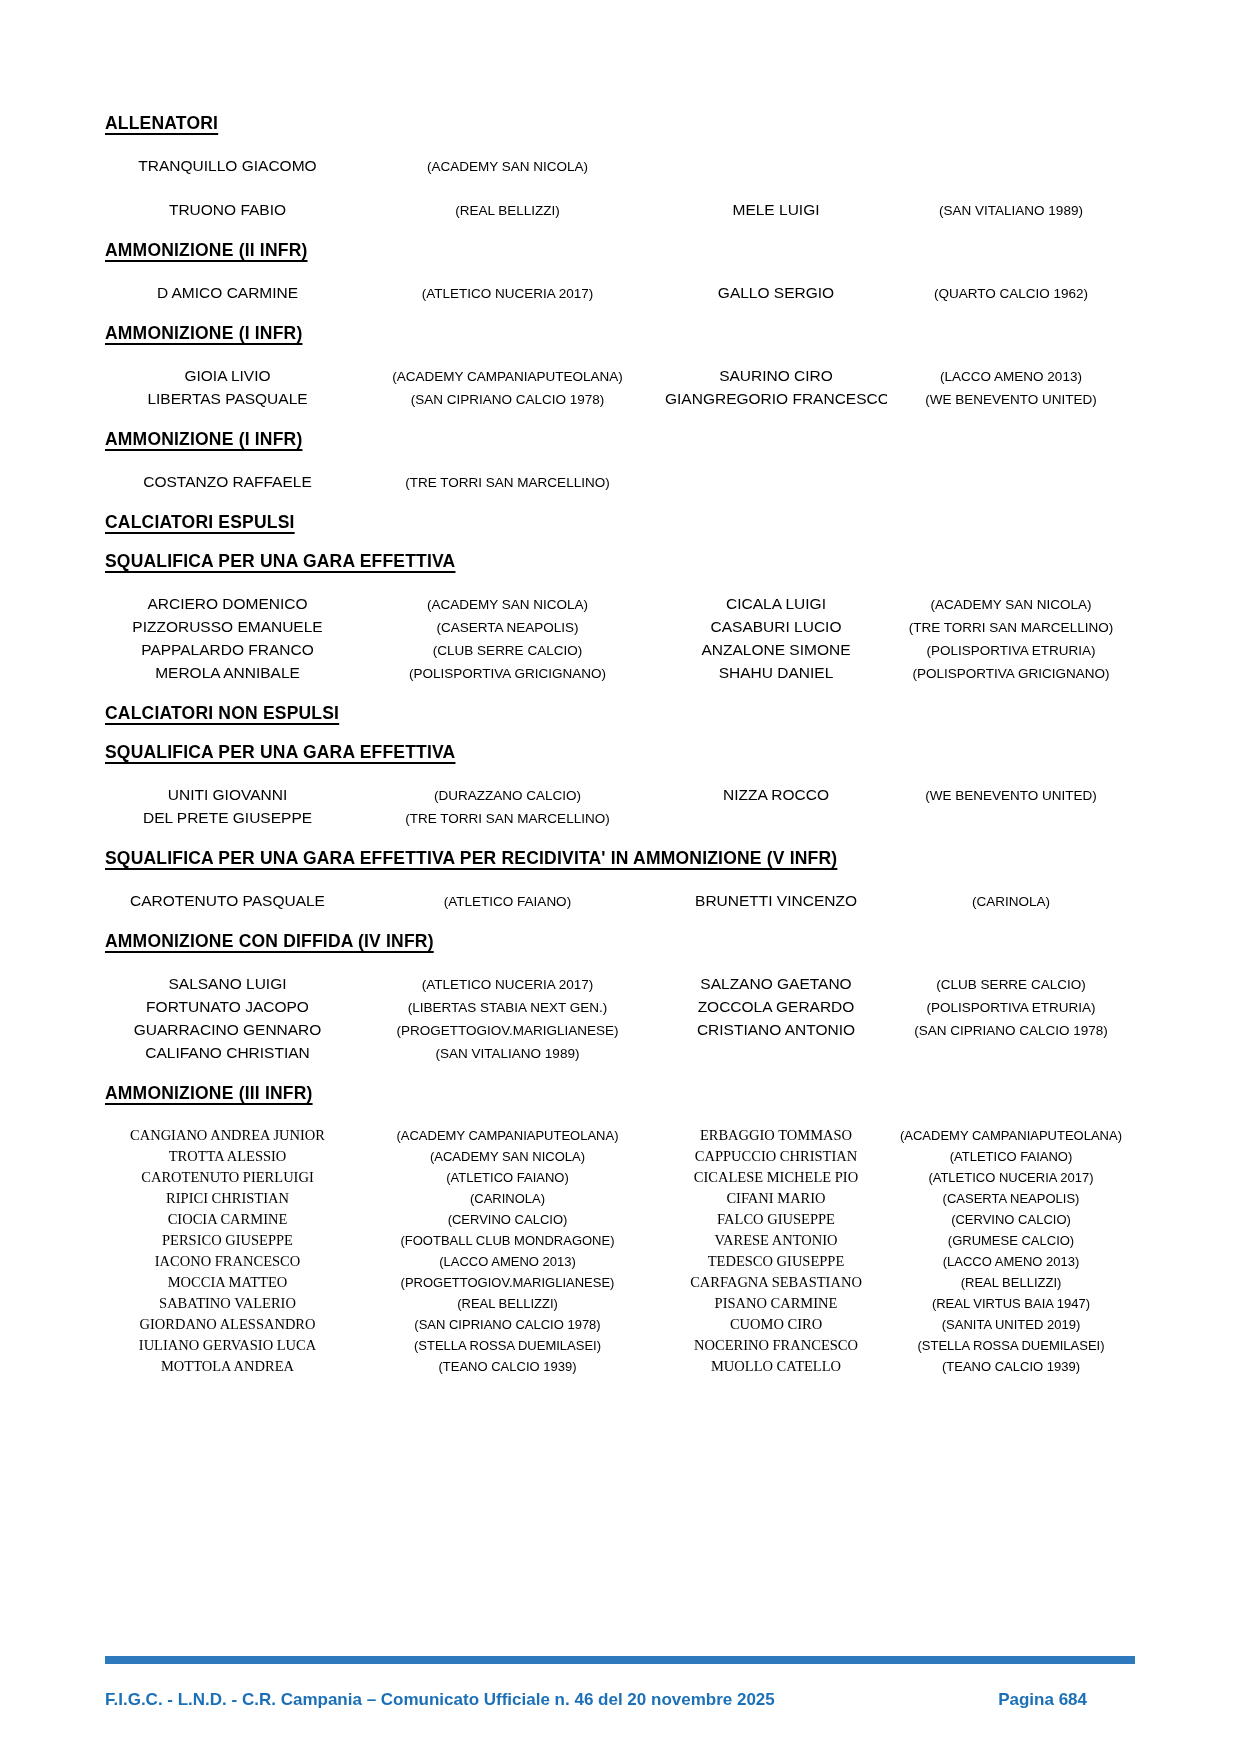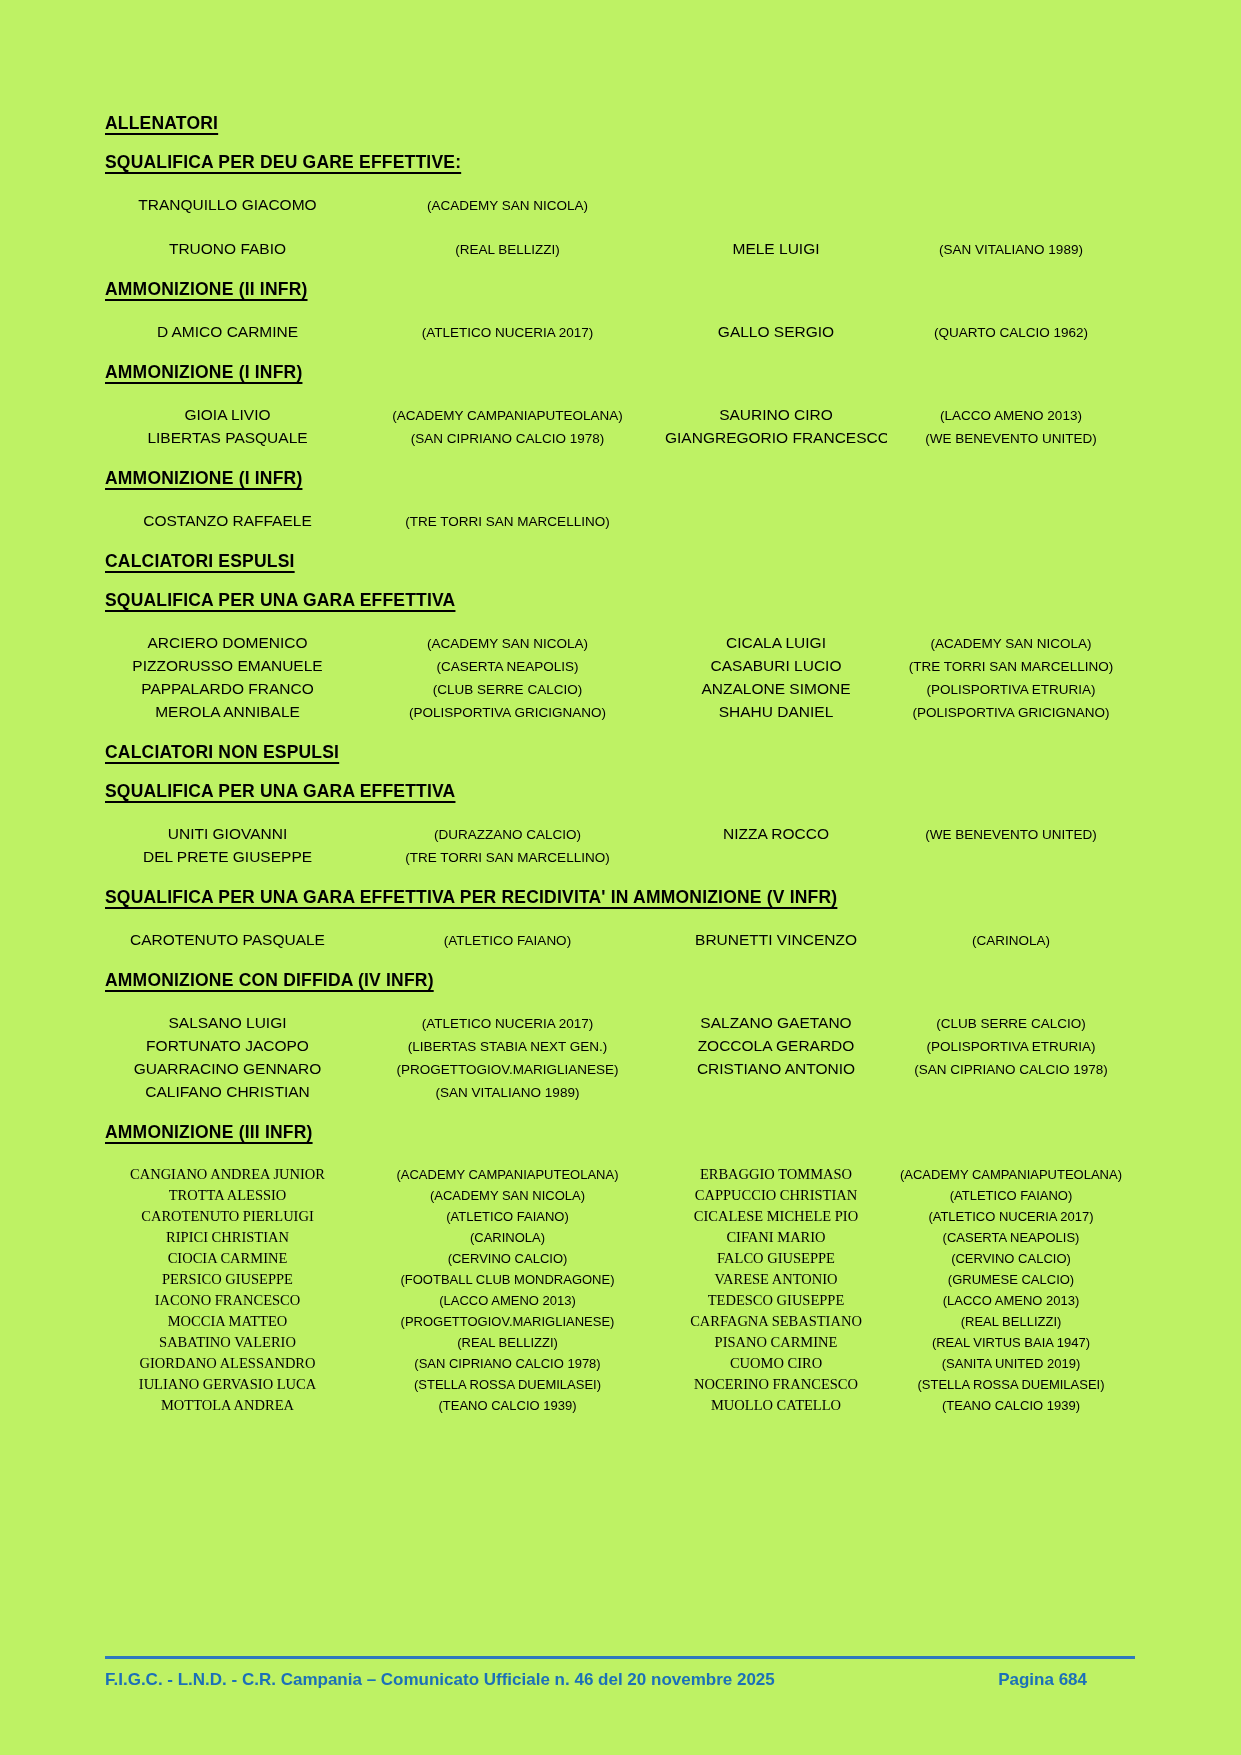--- a/index.html
+++ b/index.html
@@ -2,21 +2,21 @@
 <html><head>
 <meta charset="utf-8">
 <style>
   * { margin: 0; padding: 0; box-sizing: border-box; }
   html, body { background: #e8e8e8; }
   .page {
     position: relative;
     width: 1241px;
     height: 1755px;
     margin: 0 auto;
-    background: #bef264;
+    background: #ffffff;
     font-family: "Liberation Sans", sans-serif;
     color: #000000;
     overflow: hidden;
   }
   .content {
     padding: 112px 106px 0 105px;
   }
   .heading {
     font-size: 17.5px;
     font-weight: bold;
@@ -39,37 +39,36 @@
   .person { font-size: 15.5px; }
   .club   { font-size: 13.5px; }
   .entry-list.compact .entry-row { line-height: 21px; }
   .entry-list.compact .person { font-size: 14.5px; font-family: Liberation Serif, serif; }
   .entry-list.compact .club   { font-size: 13px; }
   .footer {
     position: absolute;
     left: 105px;
     right: 106px;
     top: 1656px;
-    border-top: 3px solid #404040;
-    padding-top: 11px;
+    border-top: 8px solid #404040;
+    padding-top: 26px;
     display: flex;
     justify-content: space-between;
     font-size: 17px;
     font-weight: bold;
     color: #1c70b8;
   }
   .footer .right-slot { padding-right: 48px; margin-left: 34px; }
 </style>
 </head>
 <body>
 
 <div class="page">
   <main class="content">
       <div class="heading">ALLENATORI</div>
-      <div class="heading">SQUALIFICA PER DEU GARE EFFETTIVE:</div>
       <div class="entry-list">
         <div class="entry-row">
           <span class="cell person">TRANQUILLO GIACOMO</span>
           <span class="cell club">(ACADEMY SAN NICOLA)</span>
           <span class="cell person"></span>
           <span class="cell club"></span>
         </div>
       </div>
       <div class="entry-list">
         <div class="entry-row">

